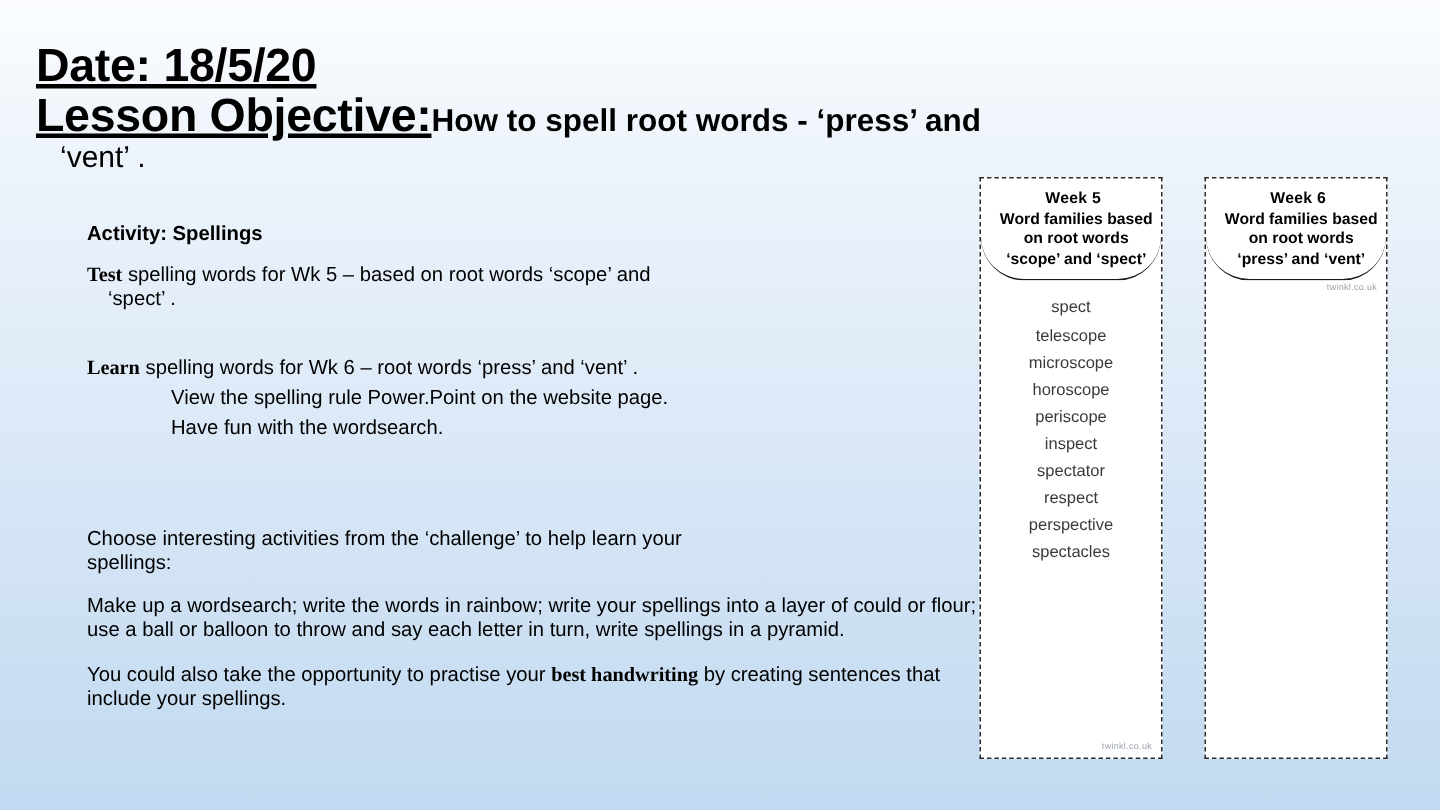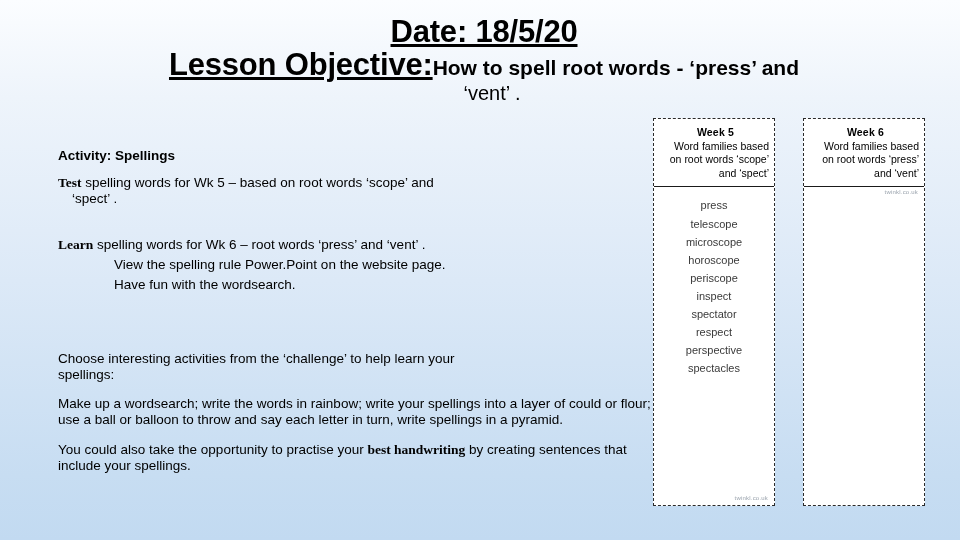--- a/index.html
+++ b/index.html
@@ -19,23 +19,22 @@
 
   #slide {
     position: absolute;
     inset: 0;
   }
 
   
   .title-block {
     position: absolute;
     left: 24px;
-    top: 16px;
+    top: 28px;
     width: 920px;
-    text-align: center;
   }
   .title-line {
     line-height: 1.02;
   }
   .title-strong {
     font-size: 31px;
     font-weight: bold;
     text-decoration: underline;
     text-underline-offset: 2px;
     letter-spacing: -0.2px;
@@ -100,34 +99,35 @@
     flex-direction: column;
     padding: 0;
   }
   #card-week5 { left: 653px; }
   #card-week6 { left: 803px; }
 
   .card-head {
     border-bottom: 1.5px solid #1a1a1a;
     padding: 7px 5px 6px 8px;
     text-align: center;
+    border-radius: 29px;
   }
   .card-head .wk {
     font-size: 10.5px;
     font-weight: bold;
     display: block;
     margin-bottom: 2px;
     letter-spacing: 0.2px;
   }
   .card-head .desc {
     font-size: 10.5px;
-    font-weight: normal;
+    font-weight: bold;
     line-height: 1.28;
     display: block;
-    text-align: right;
+    text-align: center;
     padding-left: 4px;
   }
 
   .card-list {
     flex: 1;
     display: flex;
     flex-direction: column;
     justify-content: flex-start;
     padding-top: 6px;
   }
@@ -206,21 +206,21 @@
     </div>
 
   </div>
 
   <div class="card" id="card-week5">
     <div class="card-head">
       <span class="wk">Week 5</span>
       <span class="desc">Word families based on root words ‘scope’ and ‘spect’</span>
     </div>
     <ul class="card-list">
-      <li>press</li>
+      <li>spect</li>
       <li>telescope</li>
       <li>microscope</li>
       <li>horoscope</li>
       <li>periscope</li>
       <li>inspect</li>
       <li>spectator</li>
       <li>respect</li>
       <li>perspective</li>
       <li>spectacles</li>
     </ul>

